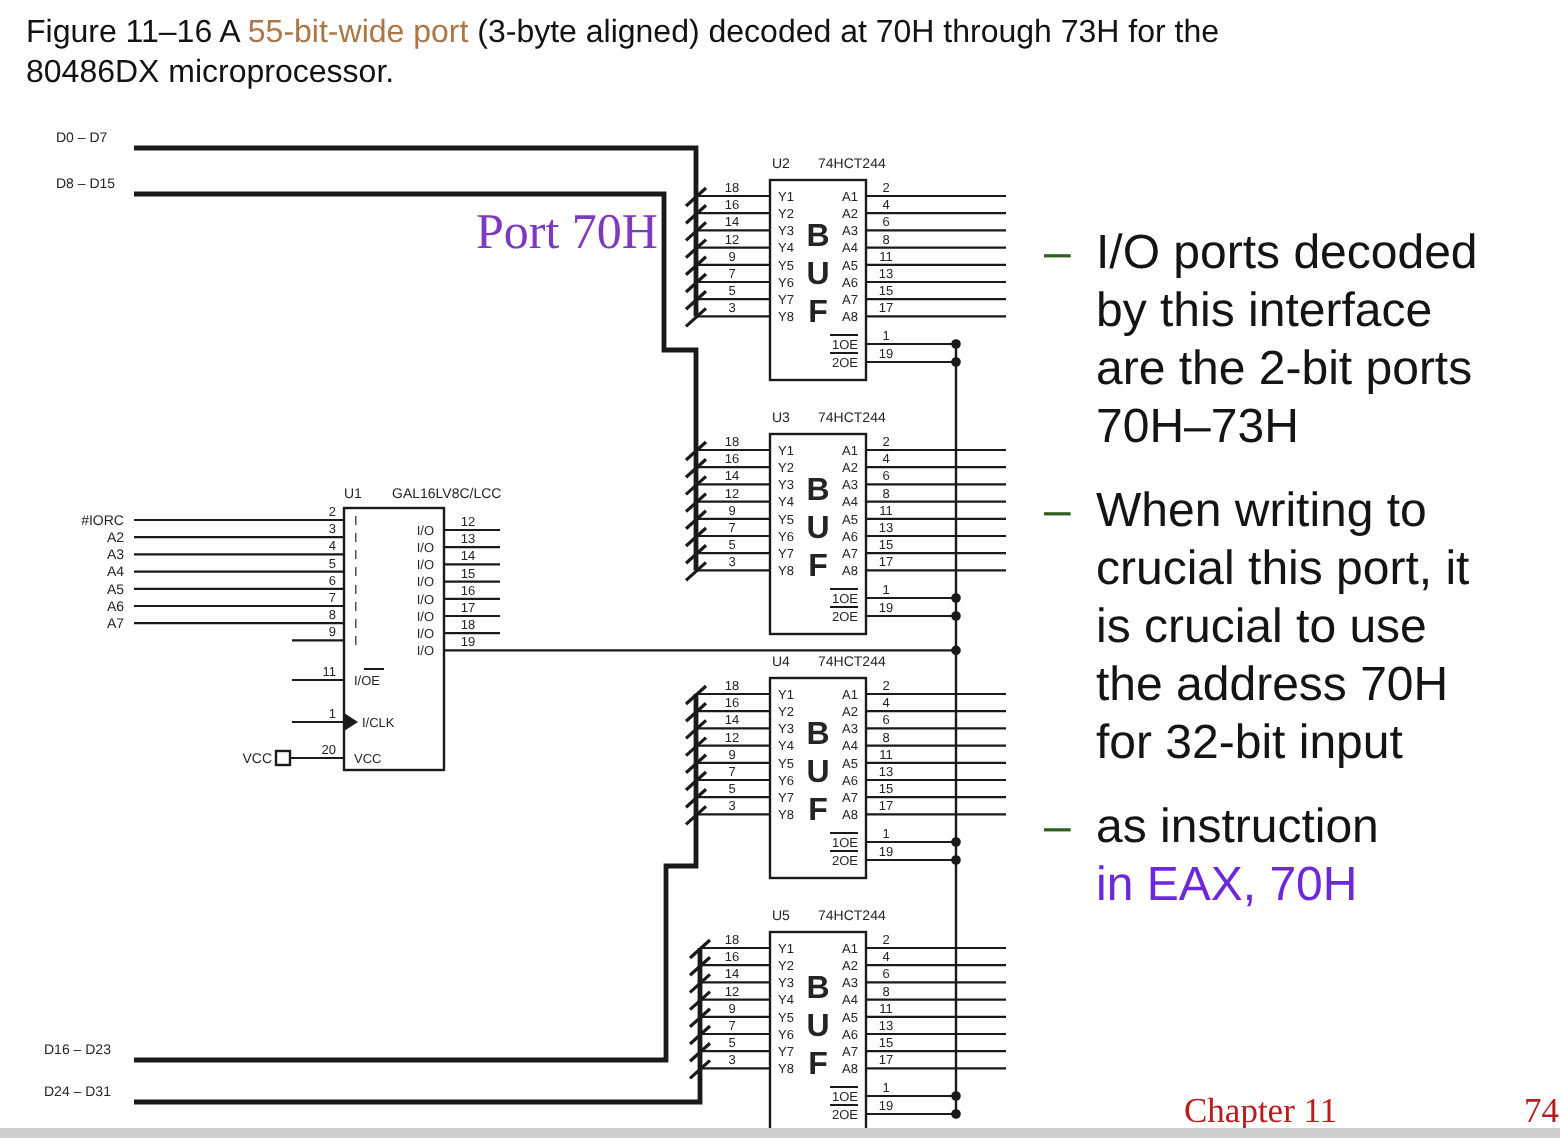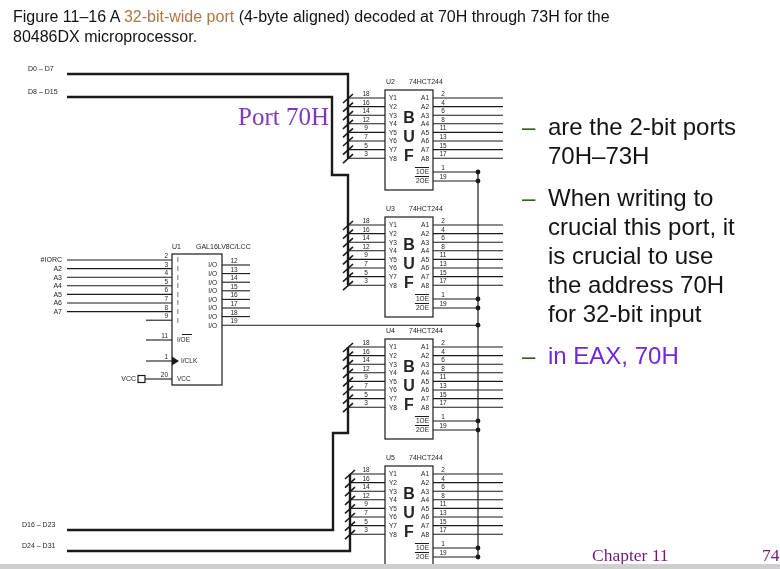--- a/index.html
+++ b/index.html
@@ -22,21 +22,21 @@
   }
   #bullets {
     position:absolute; left:522px; top:112px; width:257px;
     font-size:24px; color:#141414;
   }
   .bullet { display:flex; margin-bottom:13px; }
   .dash { color:var(--dash); flex:0 0 26px; line-height:29px; }
   .bullet-body div { line-height:29px; white-space:nowrap; }
   .footer {
     position:absolute; top:545px; font-family:"Liberation Serif", serif;
-    font-size:17.5px; color:#701a75;
+    font-size:17.5px; color:#b91c1c;
   }
   #footer-chapter { left:592px; }
   #footer-page { left:722px;margin-left:40px; }
   .bottom-strip {
     position:absolute; left:0; top:564px; width:780px; height:5px;
     background:var(--footer-strip);
   }
 </style>
 </head>
 <body>
@@ -407,47 +407,50 @@
     <path d="M67,74 H348 V158.2" fill="none" stroke="#1a1a1a" stroke-width="2.4"></path>
     <text x="28" y="94" font-size="7" text-anchor="start" fill="#242424" font-weight="normal">D8 – D15</text>
     <path d="M67,97 H332 V175 H348 V285.2" fill="none" stroke="#1a1a1a" stroke-width="2.4"></path>
     <text x="22" y="527" font-size="7" text-anchor="start" fill="#242424" font-weight="normal">D16 – D23</text>
     <path d="M67,530 H333 V433 H348 V347" fill="none" stroke="#1a1a1a" stroke-width="2.4"></path>
     <text x="22" y="548" font-size="7" text-anchor="start" fill="#242424" font-weight="normal">D24 – D31</text>
     <path d="M67,551 H350 V474" fill="none" stroke="#1a1a1a" stroke-width="2.4"></path>
   </svg>
 
 <div class="caption">
-  <span class="cap-bold">Figure 11–16</span><span> A </span><span class="cap-hl">32-bit-wide port</span><span> (4-byte aligned) decoded at 70H through 73H for the</span><br>
+  <span class="cap-bold">Figure 11–16</span><span> A </span><span class="cap-hl">55-bit-wide port</span><span> (3-byte aligned) decoded at 70H through 73H for the</span><br>
   <span>80486DX microprocessor.</span>
 </div>
 
 <div class="port-label">Port 70H</div>
 
 <div id="bullets">
     <div class="bullet">
       <span class="dash">–</span>
       <div class="bullet-body">
+        <div>I/O ports decoded</div>
+        <div>by this interface</div>
         <div>are the 2-bit ports</div>
         <div>70H–73H</div>
       </div>
     </div>
     <div class="bullet">
       <span class="dash">–</span>
       <div class="bullet-body">
         <div>When writing to</div>
         <div>crucial this port, it</div>
         <div>is crucial to use</div>
         <div>the address 70H</div>
         <div>for 32-bit input</div>
       </div>
     </div>
     <div class="bullet">
       <span class="dash">–</span>
       <div class="bullet-body">
+        <div>as instruction</div>
         <div style="color: #6d28d9;">in EAX, 70H</div>
       </div>
     </div>
   </div>
 
 <div class="footer" id="footer-chapter">Chapter 11</div>
 <div class="footer" id="footer-page">74</div>
 <div class="bottom-strip"></div>
 
 </body></html>

